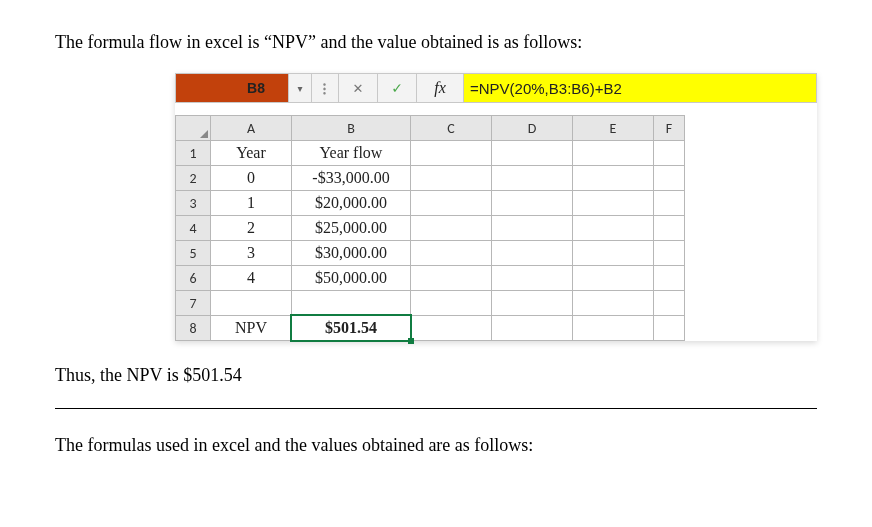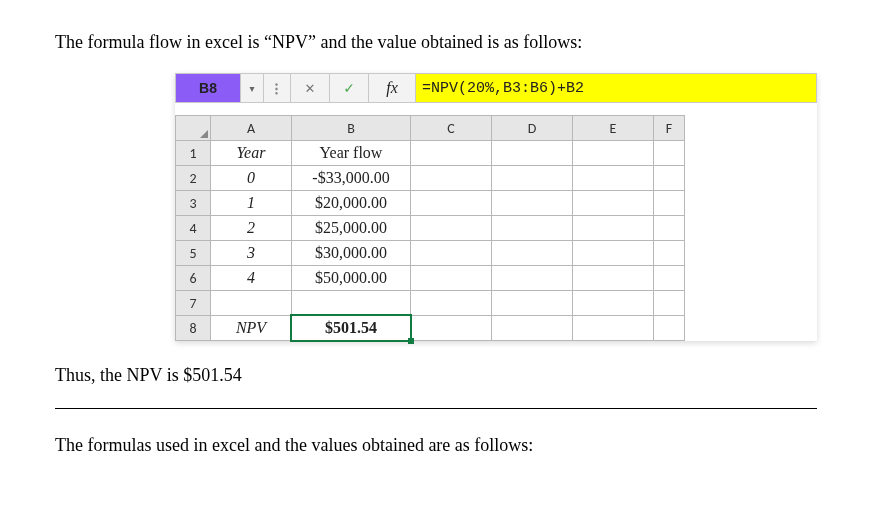--- a/index.html
+++ b/index.html
@@ -30,37 +30,38 @@
     height: 28px;
   }
   .fbar > div {
     display: flex;
     align-items: center;
     justify-content: center;
     border-right: 1px solid #c8c8c8;
   }
   .name-box {
     width: 64px;
-    background: #8b5cf6;
+    background: #c2410c;
     font-weight: bold;
     font-family: Arial, sans-serif;
     font-size: 14px;
+    padding-left: 48px;
   }
   .dd-btn { width: 22px; color: #666; font-size: 10px; }
   .colon-btn { width: 26px; color: #888; letter-spacing: 1px; font-weight: bold; }
   .cancel-btn { width: 38px; color: #777; font-size: 13px; }
   .enter-btn { width: 38px; color: #4aa84a; font-size: 14px; }
   .fx-btn { width: 46px; font-style: italic; font-family: "Times New Roman", serif; font-size: 16px; }
   .formula-box {
     flex: 1;
     justify-content: flex-start !important;
     padding: 0 6px;
     background: #ffff00;
     border-right: none !important;
-    font-family: Liberation Mono, monospace;
+    font-family: Liberation Sans, sans-serif;
     font-size: 15px;
     font-weight: 500;
     overflow: hidden;
     white-space: nowrap;
   }
   .light-shadow { box-shadow: 0 2px 6px rgba(0,0,0,0.15); }
 
   table.sheet {
     border-collapse: collapse;
     margin-top: 12px;
@@ -99,21 +100,21 @@
     width: 26px;
     background: #e6e6e6;
     font-family: Calibri, Arial, sans-serif;
     font-size: 14px;
   }
   th.col-A { width: 72px; }
   th.col-B { width: 110px; }
   th.col-C, th.col-D, th.col-E { width: 72px; }
   th.col-F { width: 22px; border-right: none; }
   td.colB { text-align: right; padding-right: 6px; }
-  td.colA { text-align: center; font-style: italic; }
+  td.colA { text-align: center; }
   td.hdr-text { text-align: center; font-size: 16px; }
   th.sel-col { background: #d4d4d4; border-bottom: 2px solid #107c41; }
   th.sel-row { background: #d4d4d4; border-right: 2px solid #107c41; }
   td.sel-cell {
     position: relative;
     background: #ffff00;
     font-weight: bold;
     text-align: center;
   }
   .sel-outline {

